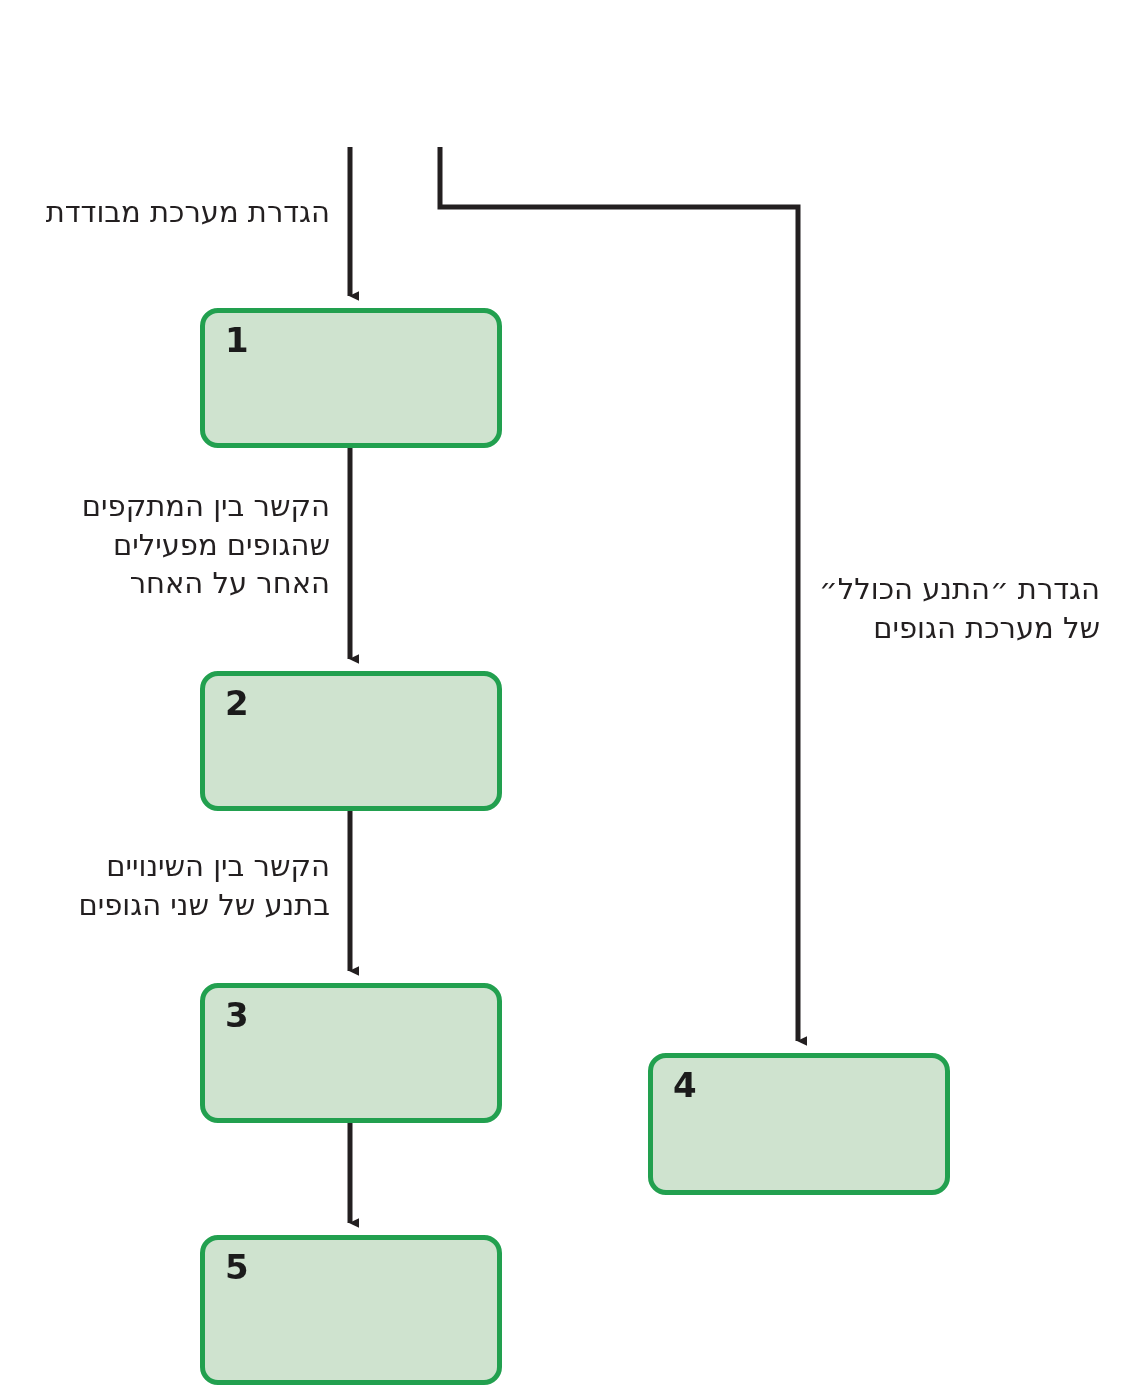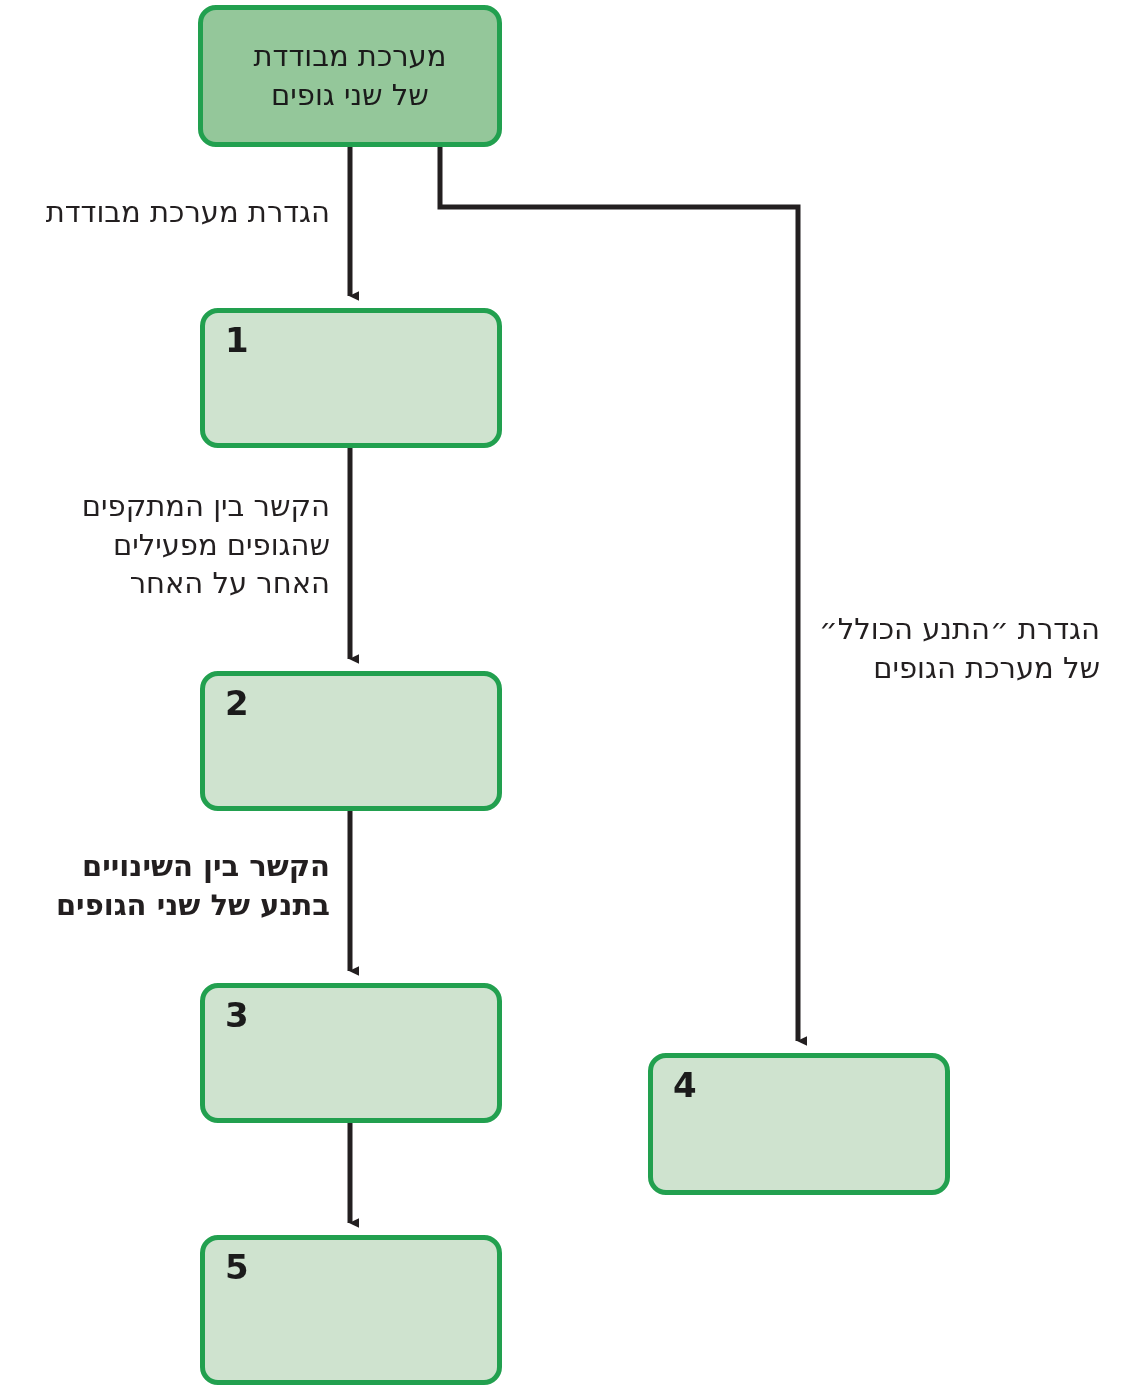--- a/index.html
+++ b/index.html
@@ -101,24 +101,20 @@
 
     <g>
       <path d="M350,1123 L350,1223" stroke="#231f20" stroke-width="5" fill="none" marker-end="url(#arrow)"></path>
     </g>
 
     <g>
       <path d="M440,147 L440,207 L798,207 L798,1041" stroke="#231f20" stroke-width="5" fill="none" stroke-linejoin="miter" marker-end="url(#arrow)"></path>
     </g>
   </svg>
 
-  <div class="node root" style="left:198px; top:5px; width:304px; height:142px;">
-    <div class="node-title">מערכת מבודדת
-של שני גופים</div>
-  </div>
 
   <div class="node" style="left:200px; top:308px; width:302px; height:140px;">
     <div class="node-num">1</div>
     <div class="node-title"></div>
   </div>
 
   <div class="node" style="left:200px; top:671px; width:302px; height:140px;">
     <div class="node-num">2</div>
     <div class="node-title"></div>
   </div>
@@ -137,20 +133,20 @@
     <div class="node-num">5</div>
     <div class="node-title"></div>
   </div>
 
   <div class="edge-label" style="right:813px; top:487px; width:290px;">הקשר בין המתקפים
 שהגופים מפעילים
 האחר על האחר</div>
 
   <div class="edge-label" style="right:813px; top:193px; width:320px;">הגדרת מערכת מבודדת</div>
 
-  <div class="edge-label" style="right:813px; top:847px; width:290px;font-weight:bold;">הקשר בין השינויים
+  <div class="edge-label" style="right:813px; top:847px; width:290px;">הקשר בין השינויים
 בתנע של שני הגופים</div>
 
 
-  <div class="edge-label" style="right:43px; top:570px; width:300px;margin-top:40px;">הגדרת ״התנע הכולל״
+  <div class="edge-label" style="right:43px; top:570px; width:300px;">הגדרת ״התנע הכולל״
 של מערכת הגופים</div>
 
 </div>
 
 </body></html>

